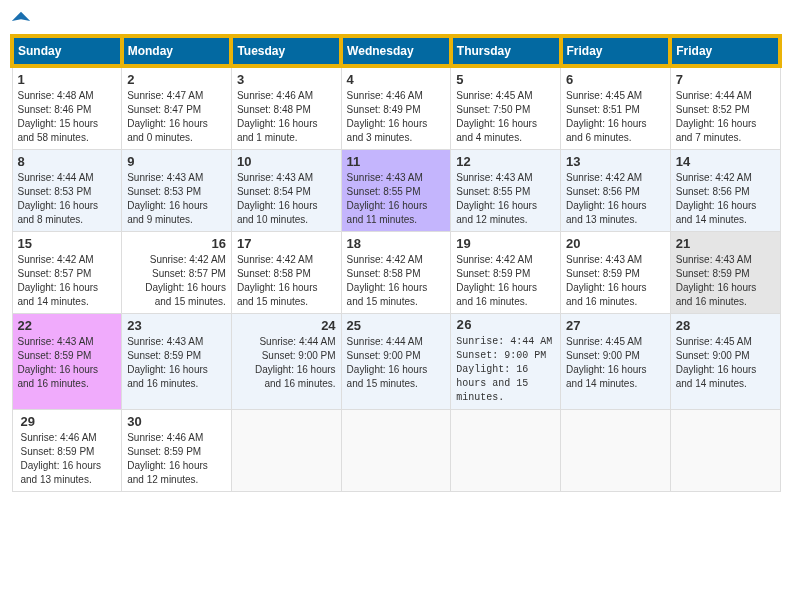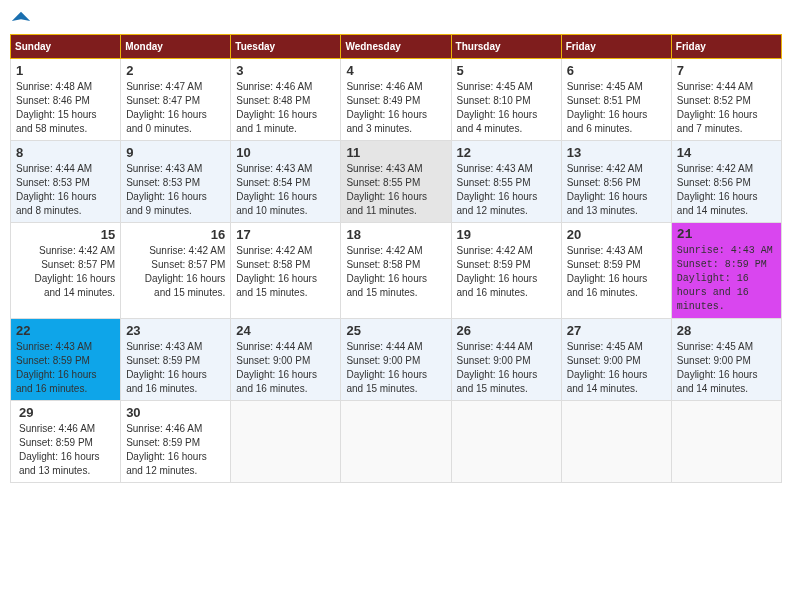--- a/index.html
+++ b/index.html
@@ -46,27 +46,27 @@
     .location-title {
       font-size: 15px;
       color: #555;
     }
     .calendar {
       width: 100%;
       border-collapse: collapse;
       border: 1px solid #ccc;
     }
     .calendar th {
-      background-color: #7f1d1d;
+      background-color: #0369a1;
       color: #fff;
-      font-size: 10px;
+      font-size: 12px;
       font-weight: bold;
       padding: 6px 4px;
       text-align: left;
-      border: 1px solid #eab308;
+      border: 4px solid #eab308;
     }
     .calendar td {
       vertical-align: top;
       padding: 4px 5px;
       font-size: 10.5px;
       color: #333;
       border: 1px solid #ddd;
       width: calc(100% / 7);
       min-height: 80px;
     }
@@ -156,21 +156,21 @@
           <div class="day-info">
             <div>Sunrise: 4:46 AM</div>
             <div>Sunset: 8:49 PM</div>
             <div>Daylight: 16 hours and 3 minutes.</div>
           </div>
         </td>
         <td style="background-color: rgb(255, 255, 255);">
           <span class="day-num">5</span>
           <div class="day-info">
             <div>Sunrise: 4:45 AM</div>
-            <div>Sunset: 8:10 PM</div>
+            <div>Sunset: 7:50 PM</div>
             <div>Daylight: 16 hours and 4 minutes.</div>
           </div>
         </td>
         <td style="background-color: rgb(255, 255, 255);">
           <span class="day-num">6</span>
           <div class="day-info">
             <div>Sunrise: 4:45 AM</div>
             <div>Sunset: 8:51 PM</div>
             <div>Daylight: 16 hours and 6 minutes.</div>
           </div>
@@ -202,21 +202,21 @@
           </div>
         </td>
         <td style="background-color: rgb(238, 244, 251);">
           <span class="day-num">10</span>
           <div class="day-info">
             <div>Sunrise: 4:43 AM</div>
             <div>Sunset: 8:54 PM</div>
             <div>Daylight: 16 hours and 10 minutes.</div>
           </div>
         </td>
-        <td style="background-color: #e5e5e5;">
+        <td style="background-color: #c4b5fd;">
           <span class="day-num">11</span>
           <div class="day-info">
             <div>Sunrise: 4:43 AM</div>
             <div>Sunset: 8:55 PM</div>
             <div>Daylight: 16 hours and 11 minutes.</div>
           </div>
         </td>
         <td style="background-color: rgb(238, 244, 251);">
           <span class="day-num">12</span>
           <div class="day-info">
@@ -236,21 +236,21 @@
         <td style="background-color: rgb(238, 244, 251);">
           <span class="day-num">14</span>
           <div class="day-info">
             <div>Sunrise: 4:42 AM</div>
             <div>Sunset: 8:56 PM</div>
             <div>Daylight: 16 hours and 14 minutes.</div>
           </div>
         </td>
       </tr>
       <tr>
-        <td style="background-color: rgb(255, 255, 255); text-align: right;">
+        <td style="background-color: rgb(255, 255, 255);">
           <span class="day-num">15</span>
           <div class="day-info">
             <div>Sunrise: 4:42 AM</div>
             <div>Sunset: 8:57 PM</div>
             <div>Daylight: 16 hours and 14 minutes.</div>
           </div>
         </td>
         <td style="background-color: rgb(255, 255, 255); text-align: right;">
           <span class="day-num">16</span>
           <div class="day-info">
@@ -284,63 +284,63 @@
           </div>
         </td>
         <td style="background-color: rgb(255, 255, 255);">
           <span class="day-num">20</span>
           <div class="day-info">
             <div>Sunrise: 4:43 AM</div>
             <div>Sunset: 8:59 PM</div>
             <div>Daylight: 16 hours and 16 minutes.</div>
           </div>
         </td>
-        <td style="background-color: #d946ef; font-family: Liberation Mono, monospace;">
+        <td style="background-color: #e5e5e5;">
           <span class="day-num">21</span>
           <div class="day-info">
             <div>Sunrise: 4:43 AM</div>
             <div>Sunset: 8:59 PM</div>
             <div>Daylight: 16 hours and 16 minutes.</div>
           </div>
         </td>
       </tr>
       <tr>
-        <td style="background-color: #0ea5e9; margin-left: 40px;">
+        <td style="background-color: #f0abfc; margin-left: 40px;">
           <span class="day-num">22</span>
           <div class="day-info">
             <div>Sunrise: 4:43 AM</div>
             <div>Sunset: 8:59 PM</div>
             <div>Daylight: 16 hours and 16 minutes.</div>
           </div>
         </td>
         <td style="background-color: rgb(238, 244, 251);">
           <span class="day-num">23</span>
           <div class="day-info">
             <div>Sunrise: 4:43 AM</div>
             <div>Sunset: 8:59 PM</div>
             <div>Daylight: 16 hours and 16 minutes.</div>
           </div>
         </td>
-        <td style="background-color: rgb(238, 244, 251);">
+        <td style="background-color: rgb(238, 244, 251); text-align: right;">
           <span class="day-num">24</span>
           <div class="day-info">
             <div>Sunrise: 4:44 AM</div>
             <div>Sunset: 9:00 PM</div>
             <div>Daylight: 16 hours and 16 minutes.</div>
           </div>
         </td>
         <td style="background-color: rgb(238, 244, 251);">
           <span class="day-num">25</span>
           <div class="day-info">
             <div>Sunrise: 4:44 AM</div>
             <div>Sunset: 9:00 PM</div>
             <div>Daylight: 16 hours and 15 minutes.</div>
           </div>
         </td>
-        <td style="background-color: rgb(238, 244, 251);">
+        <td style="background-color: rgb(238, 244, 251); font-family: Liberation Mono, monospace;">
           <span class="day-num">26</span>
           <div class="day-info">
             <div>Sunrise: 4:44 AM</div>
             <div>Sunset: 9:00 PM</div>
             <div>Daylight: 16 hours and 15 minutes.</div>
           </div>
         </td>
         <td style="background-color: rgb(238, 244, 251);">
           <span class="day-num">27</span>
           <div class="day-info">

